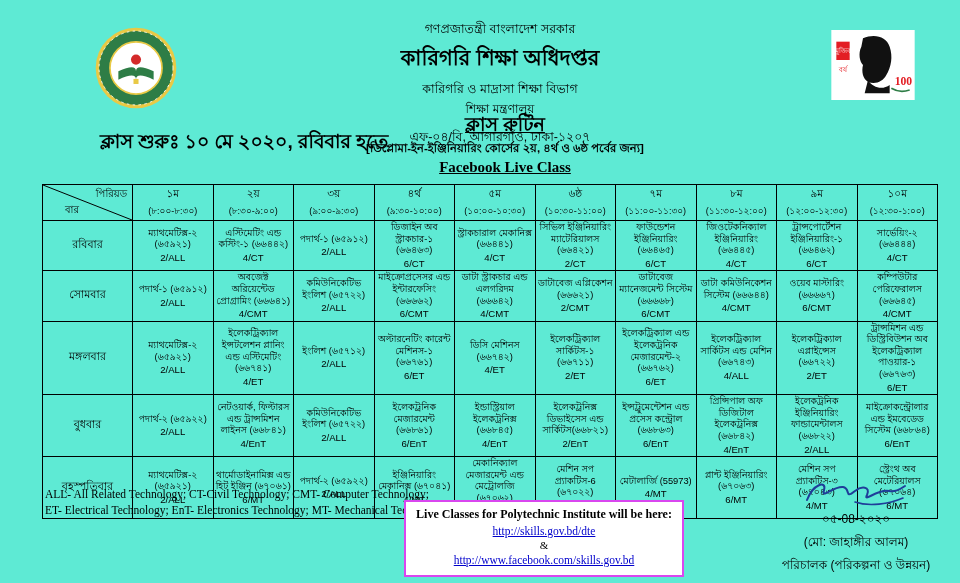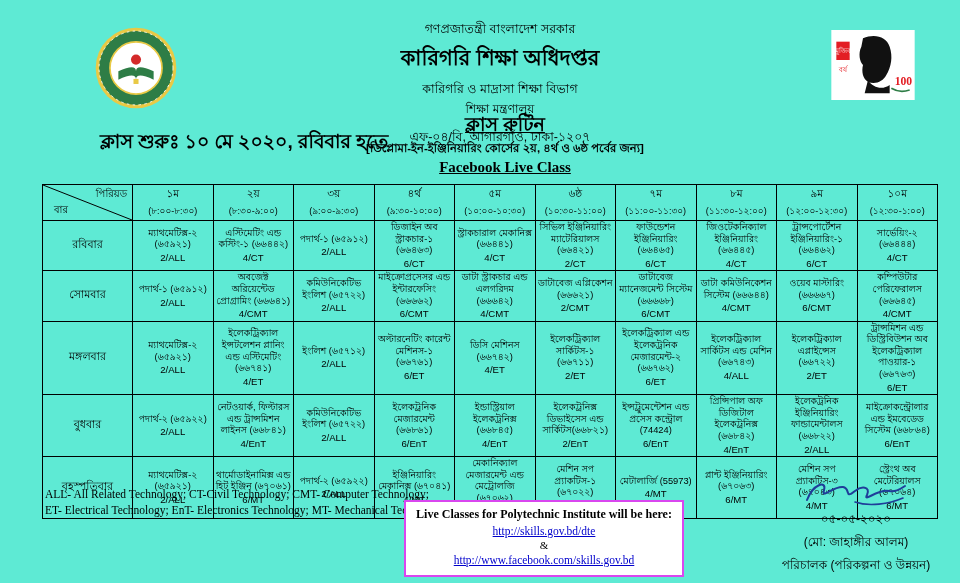--- a/index.html
+++ b/index.html
@@ -33,21 +33,21 @@
 
   
   .routine-table { position:absolute; top:184px; left:42px; width:896px;
                    border-collapse:collapse; table-layout:fixed; }
   .routine-table td, .routine-table th { border:1px solid #000; padding:1px 2px; vertical-align:middle; }
   .day-col { width:90px; }
 
   .corner-cell { position:relative; height:32px; padding:0; }
   .corner-cell svg.diag { position:absolute; inset:0; width:100%; height:100%; }
   .corner-top    { position:absolute; top:1px;  right:5px; font-size:10px; font-weight:normal; }
-  .corner-bottom { position:absolute; bottom:1px; left:11px; font-size:10px; font-weight:normal;text-align:right; }
+  .corner-bottom { position:absolute; bottom:1px; left:22px; font-size:10px; font-weight:normal;text-align:right; }
 
   .period-th { font-weight:normal; text-align:center; }
   .pname { font-size:10.5px; }
   .ptime { font-size:9px; margin-top:1px; }
 
   tbody tr:nth-child(1) { height:47px; }
   tbody tr:nth-child(2) { height:46px; }
   tbody tr:nth-child(3) { height:57px; }
   tbody tr:nth-child(4) { height:60px; }
   tbody tr:nth-child(5) { height:54px; }
@@ -325,21 +325,21 @@
           </td>
           <td class="subj-cell">
             <div class="subj">ইন্ডাস্ট্রিয়াল ইলেকট্রনিক্স (৬৬৮৪৫)</div>
             <div class="grp">4/EnT</div>
           </td>
           <td class="subj-cell">
             <div class="subj">ইলেকট্রনিক্স ডিভাইসেস এন্ড সার্কিটস(৬৬৮২১)</div>
             <div class="grp">2/EnT</div>
           </td>
           <td class="subj-cell">
-            <div class="subj">ইন্সট্রুমেন্টেশন এন্ড প্রসেস কন্ট্রোল (74424)</div>
+            <div class="subj">ইন্সট্রুমেন্টেশন এন্ড প্রসেস কন্ট্রোল (৬৬৮৬৩)</div>
             <div class="grp">6/EnT</div>
           </td>
           <td class="subj-cell">
             <div class="subj">প্রিন্সিপাল অফ ডিজিটাল ইলেকট্রনিক্স (৬৬৮৪২)</div>
             <div class="grp">4/EnT</div>
           </td>
           <td class="subj-cell">
             <div class="subj">ইলেকট্রনিক ইঞ্জিনিয়ারিং ফান্ডামেন্টালস (৬৬৮২২)</div>
             <div class="grp">2/ALL</div>
           </td>
@@ -364,21 +364,21 @@
           </td>
           <td class="subj-cell">
             <div class="subj">ইঞ্জিনিয়ারিং মেকানিক্স (৬৭০৪১)</div>
             <div class="grp">4/MT</div>
           </td>
           <td class="subj-cell">
             <div class="subj">মেকানিক্যাল মেজারমেন্ট এন্ড মেট্রোলজি (৬৭০৬২)</div>
             <div class="grp">6/MT</div>
           </td>
           <td class="subj-cell">
-            <div class="subj">মেশিন সপ প্র্যাকটিস-১ (৬৭০২২)</div>
+            <div class="subj">মেশিন সপ প্র্যাকটিস-6 (৬৭০২২)</div>
             <div class="grp">2/MT</div>
           </td>
           <td class="subj-cell">
             <div class="subj">মেটালার্জি (55973)</div>
             <div class="grp">4/MT</div>
           </td>
           <td class="subj-cell">
             <div class="subj">প্লান্ট ইঞ্জিনিয়ারিং (৬৭০৬৩)</div>
             <div class="grp">6/MT</div>
           </td>
@@ -404,18 +404,18 @@
     <span class="link" style="color: rgb(0, 0, 204);">http://skills.gov.bd/dte</span>
     <div class="amp">&amp;</div>
     <span class="link" style="color: rgb(0, 0, 204);">http://www.facebook.com/skills.gov.bd</span>
   </div>
 
   <div class="sign-block">
     <svg class="sign-svg" viewBox="0 0 118 34">
       <path d="M10,24 C16,8 30,4 27,14 C24,24 36,10 46,11 C54,12 47,24 58,15 C64,10 74,10 70,19 C66,27 80,13 92,15 C98,16 102,14 108,10" fill="none" stroke="#1f3d99" stroke-width="2" stroke-linecap="round"></path>
       <path d="M58,26 C72,31 92,28 106,22" fill="none" stroke="#1f3d99" stroke-width="1.6" stroke-linecap="round"></path>
     </svg>
-    <div class="sign-date">০৫-০৫-২০২০</div>
+    <div class="sign-date">০৫-08-২০২০</div>
     <div class="sign-name">(মো: জাহাঙ্গীর আলম)</div>
     <div class="sign-role">পরিচালক (পরিকল্পনা ও উন্নয়ন)</div>
   </div>
 
 </div>
 
 </body></html>

